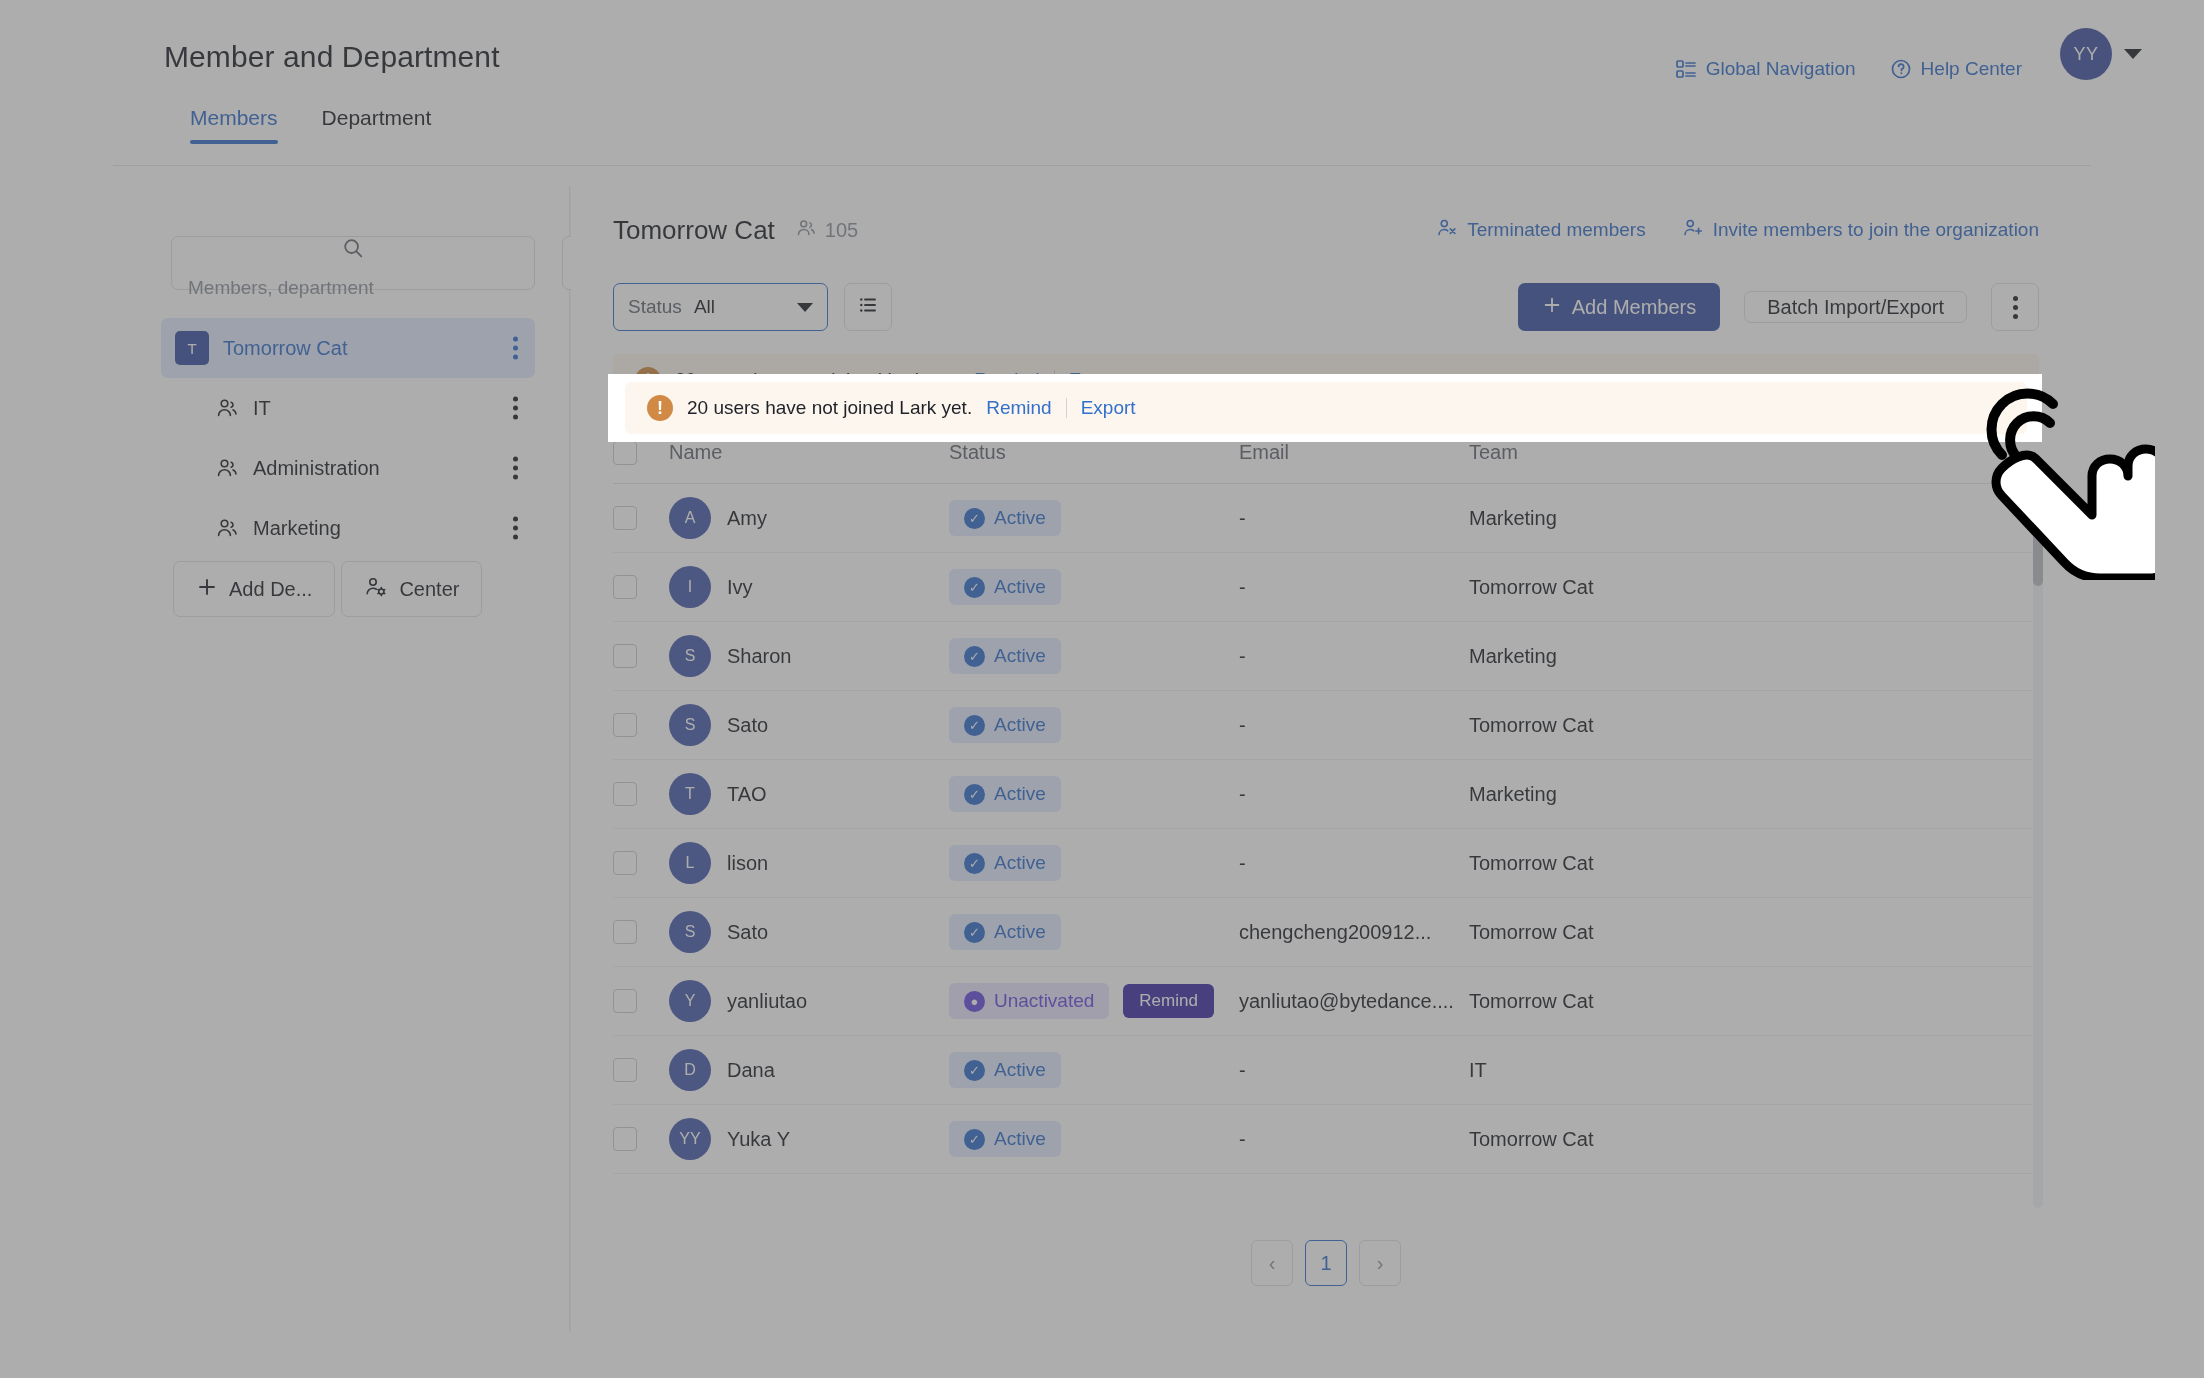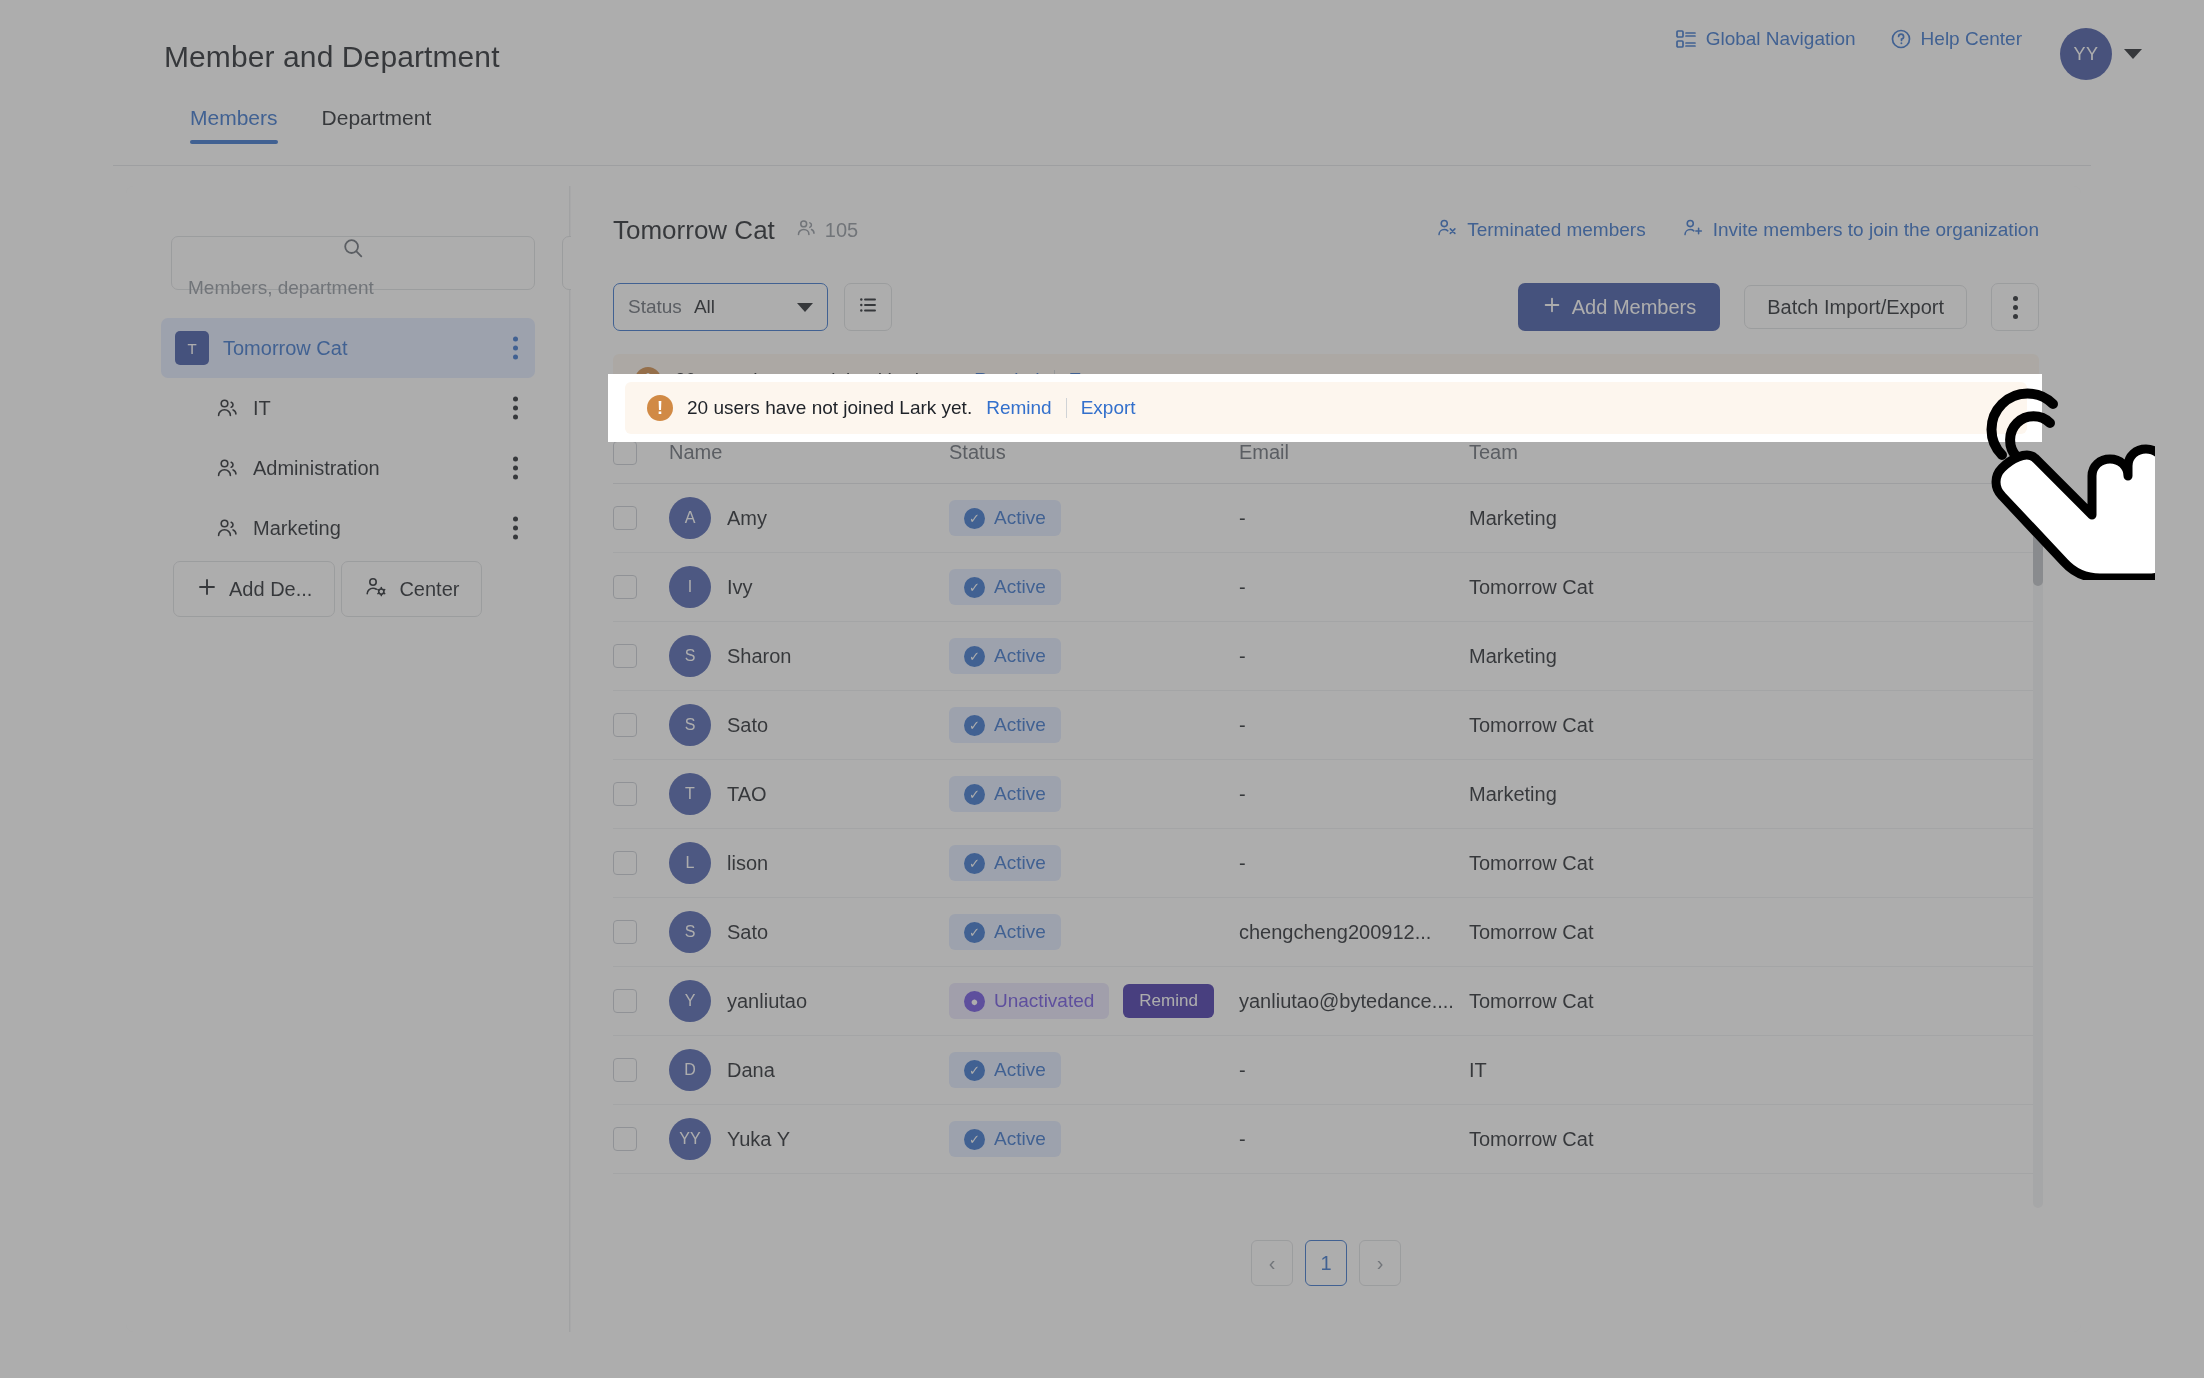--- a/index.html
+++ b/index.html
@@ -29,21 +29,21 @@
     background: #ffffff;
   }
   .page-title {
     position: absolute; left: 156px; top: 40px;
     font-size: 30px; font-weight: 400; color: #1f2329;
     letter-spacing: .1px;
     margin-left: 8px;
   }
   .top-right {
     position: absolute; right: 62px; top: 28px;
-    display: flex; align-items: flex-start; gap: 34px;
+    display: flex; align-items: flex-end; gap: 34px;
   }
   .top-link {
     display: flex; align-items: center; gap: 9px;
     color: #3370cc; font-size: 19px; white-space: nowrap;
     cursor: pointer;
   }
   .top-link svg { display: block; }
   .avatar-wrap { display: flex; align-items: center; gap: 12px; margin-left: 4px; }
   .avatar-lg {
     width: 52px; height: 52px; border-radius: 50%;
@@ -204,21 +204,21 @@
   }
   .toolbar-right { margin-left: auto; display: flex; align-items: center; gap: 24px; }
   .btn-primary {
     height: 48px; background: #3c53a4; color: #ffffff;
     border: none; border-radius: 7px; padding: 0 24px;
     display: flex; align-items: center; gap: 10px;
     font-size: 20px; cursor: pointer;
     font-family: "Liberation Sans", sans-serif;
   }
   .btn-secondary {
-    height: 44px; background: #ffffff; color: #1f2329;
+    height: 32px; background: #ffffff; color: #1f2329;
     border: 1px solid #dee0e3; border-radius: 7px; padding: 0 22px;
     display: flex; align-items: center; font-size: 20px; cursor: pointer;
     font-family: "Liberation Sans", sans-serif;
   }
   .kebab-btn {
     width: 48px; height: 48px; border: 1px solid #dee0e3; border-radius: 7px;
     background: #ffffff; display: flex; flex-direction: column;
     align-items: center; justify-content: center; gap: 4px; cursor: pointer;
   }
   .kebab-btn i { width: 5px; height: 5px; border-radius: 50%; background: #1f2329; display: block; }

